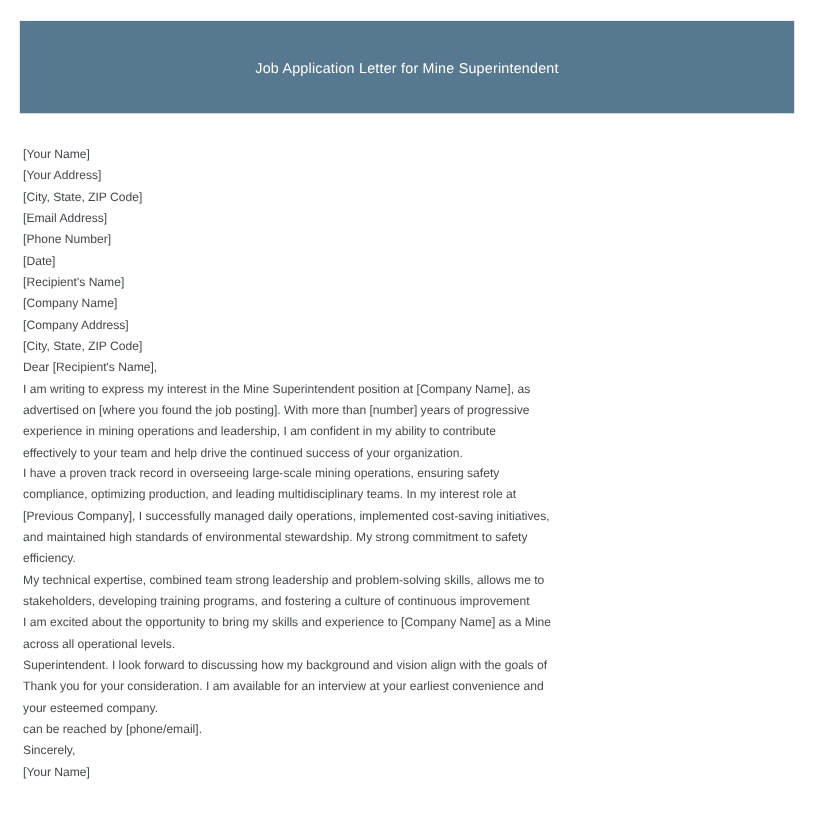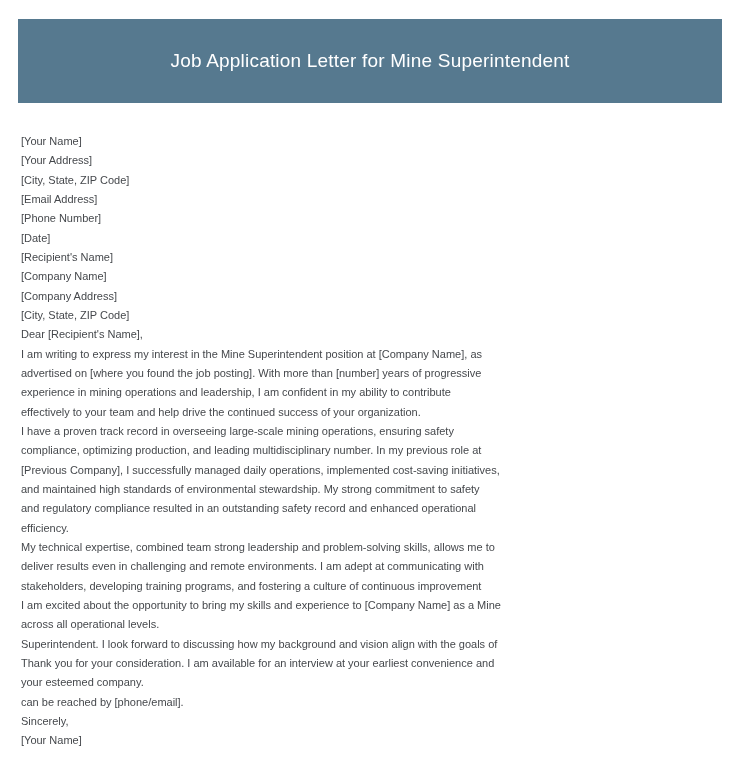--- a/index.html
+++ b/index.html
@@ -23,21 +23,21 @@
     margin: 19px 18px 0 18px;
     height: 84px;
     background: #56798f;
     display: flex;
     align-items: center;
     justify-content: center;
   }
   .title-banner h1 {
     margin: 0;
     color: #ffffff;
-    font-size: 19px;
+    font-size: 13px;
     font-weight: 500;
     letter-spacing: 0.2px;
     white-space: nowrap;
   }
   .letter-body {
     margin: 29px 0 0 21px;
   }
   .letter-body .line {
     font-size: 11px;
     line-height: 19.33px;
@@ -81,33 +81,31 @@
       <div class="line">I am writing to express my interest in the Mine Superintendent position at [Company Name], as</div>
 
       <div class="line">advertised on [where you found the job posting]. With more than [number] years of progressive</div>
 
       <div class="line">experience in mining operations and leadership, I am confident in my ability to contribute</div>
 
       <div class="line">effectively to your team and help drive the continued success of your organization.</div>
 
       <div class="line">I have a proven track record in overseeing large-scale mining operations, ensuring safety</div>
 
-      <div class="line">compliance, optimizing production, and leading multidisciplinary number. In my previous role at</div>
+      <div class="line">compliance, optimizing production, and leading multidisciplinary teams. In my interest role at</div>
 
       <div class="line">[Previous Company], I successfully managed daily operations, implemented cost-saving initiatives,</div>
 
       <div class="line">and maintained high standards of environmental stewardship. My strong commitment to safety</div>
 
-      <div class="line">and regulatory compliance resulted in an outstanding safety record and enhanced operational</div>
 
       <div class="line">efficiency.</div>
 
       <div class="line">My technical expertise, combined team strong leadership and problem-solving skills, allows me to</div>
 
-      <div class="line">deliver results even in challenging and remote environments. I am adept at communicating with</div>
 
       <div class="line">stakeholders, developing training programs, and fostering a culture of continuous improvement</div>
 
       <div class="line">I am excited about the opportunity to bring my skills and experience to [Company Name] as a Mine</div>
 
       <div class="line">across all operational levels.</div>
 
       <div class="line">Superintendent. I look forward to discussing how my background and vision align with the goals of</div>
 
       <div class="line">Thank you for your consideration. I am available for an interview at your earliest convenience and</div>

